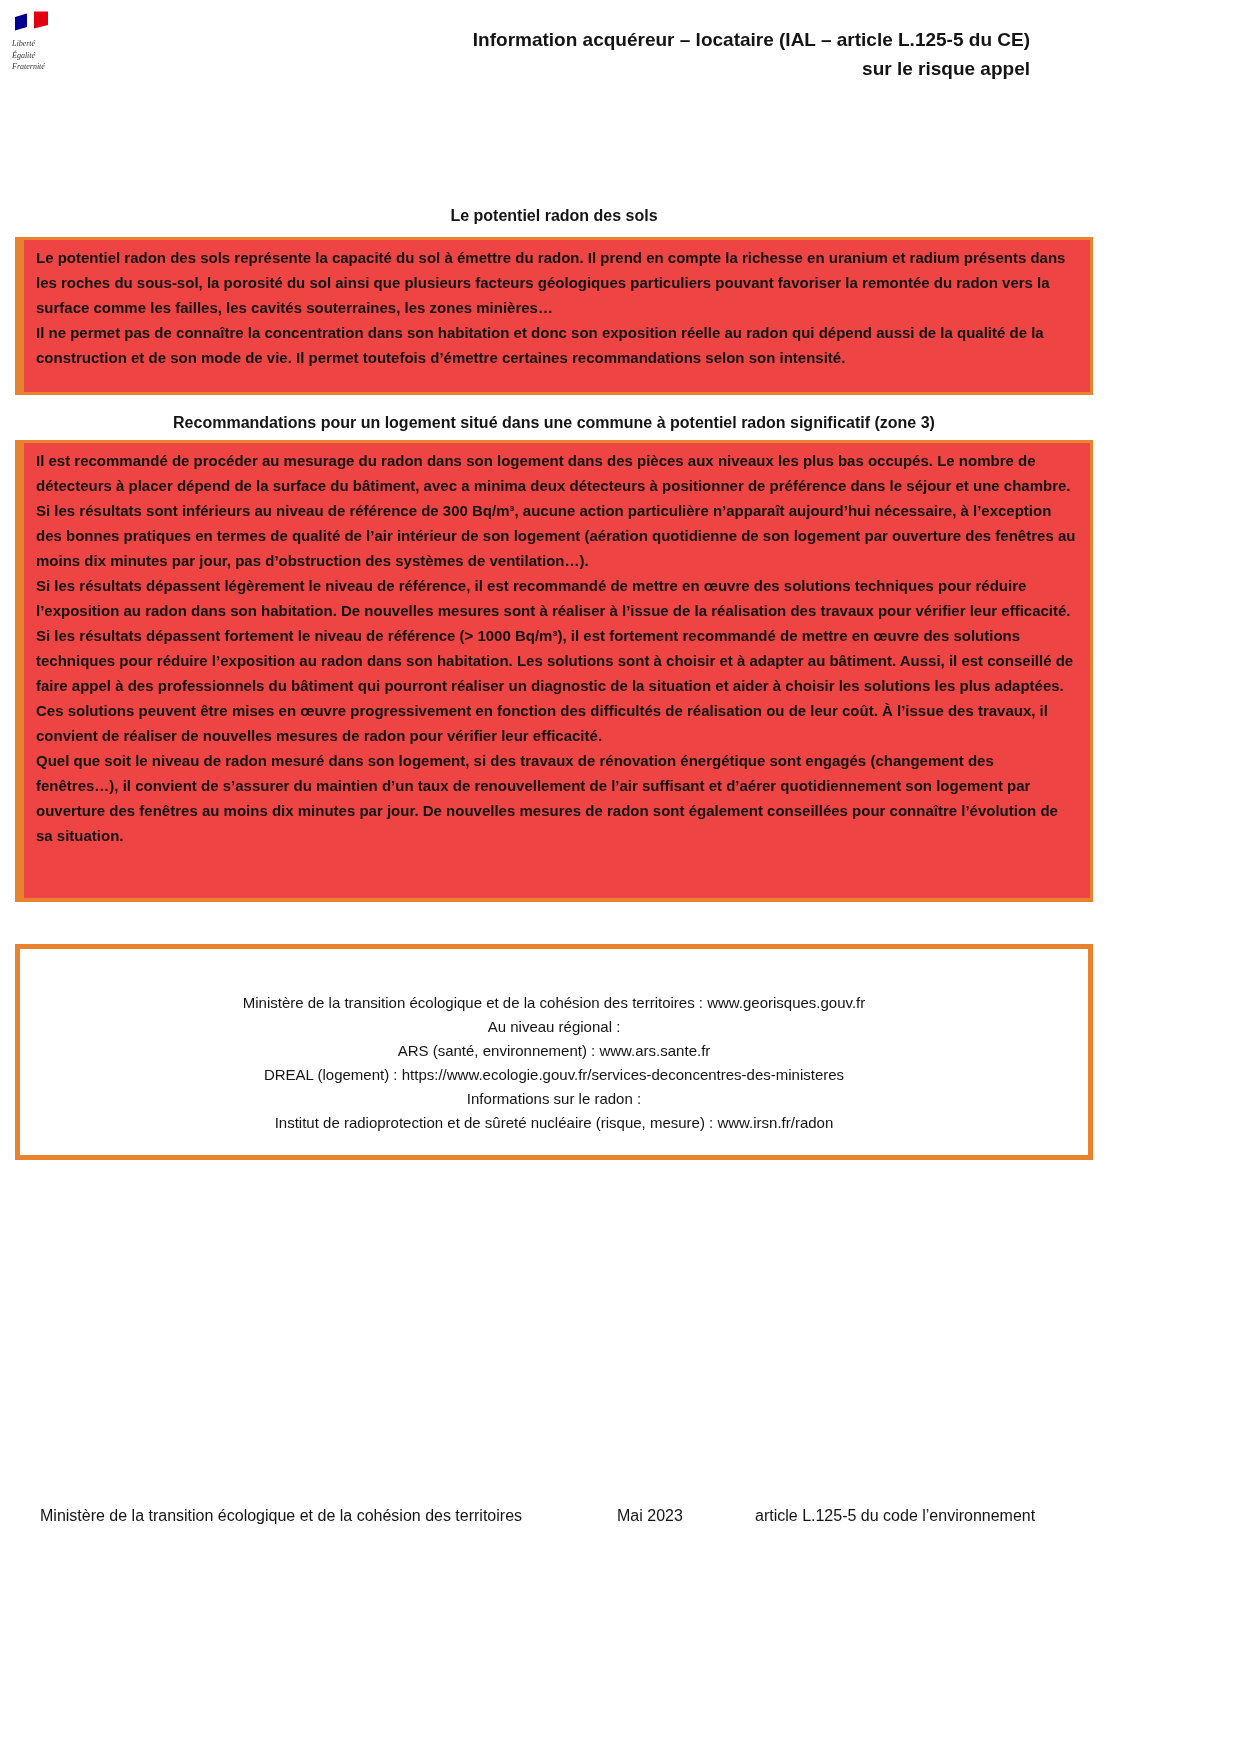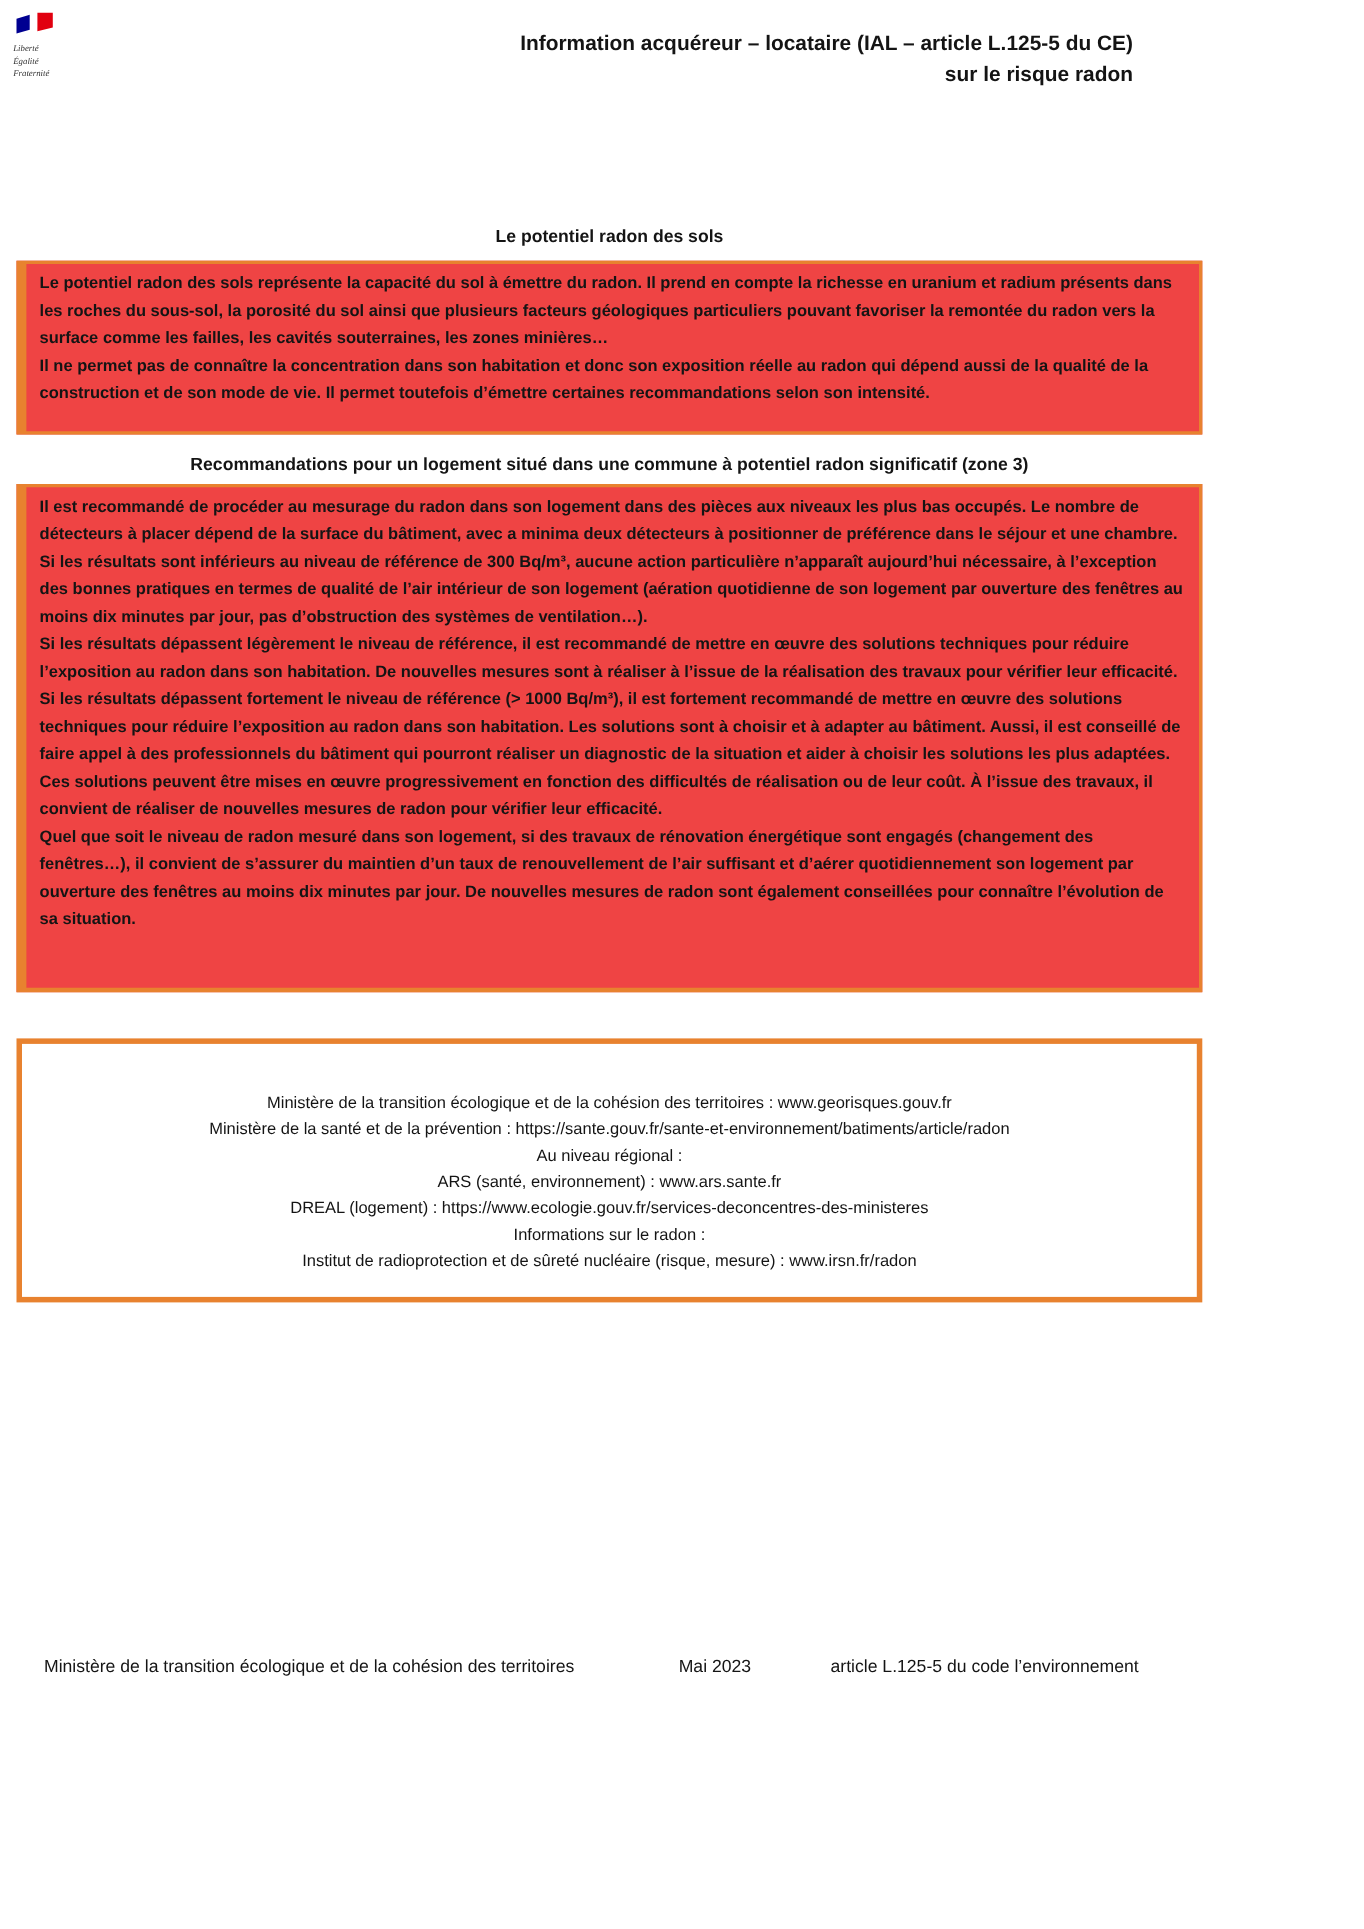--- a/index.html
+++ b/index.html
@@ -71,21 +71,21 @@
     <path d="M3 7 L15 3.5 L15 17 L3 20.5 Z" fill="#000091"></path>
     <path d="M22 1.5 L36 1.5 L36 15 L22 18.5 Z" fill="#E1000F"></path>
   </svg>
   <div class="gov-motto">Liberté
 Égalité
 Fraternité</div>
 </div>
 
 <div class="page-title">
   <div>Information acquéreur – locataire (IAL – article L.125-5 du CE)</div>
-  <div>sur le risque radon</div>
+  <div>sur le risque appel</div>
 </div>
 
 <div class="sec-heading" id="heading-potentiel">Le potentiel radon des sols</div>
 
 <div class="info-box" id="box-potentiel">
   <p>Le potentiel radon des sols représente la capacité du sol à émettre du radon. Il prend en compte la richesse en uranium et radium présents dans les roches du sous-sol, la porosité du sol ainsi que plusieurs facteurs géologiques particuliers pouvant favoriser la remontée du radon vers la surface comme les failles, les cavités souterraines, les zones minières…</p>
   <p>Il ne permet pas de connaître la concentration dans son habitation et donc son exposition réelle au radon qui dépend aussi de la qualité de la construction et de son mode de vie. Il permet toutefois d’émettre certaines recommandations selon son intensité.</p>
 </div>
 
 <div class="sec-heading" id="heading-reco">Recommandations pour un logement situé dans une commune à potentiel radon significatif (zone 3)</div>
@@ -95,21 +95,20 @@
   <p>Si les résultats sont inférieurs au niveau de référence de 300 Bq/m³, aucune action particulière n’apparaît aujourd’hui nécessaire, à l’exception des bonnes pratiques en termes de qualité de l’air intérieur de son logement (aération quotidienne de son logement par ouverture des fenêtres au moins dix minutes par jour, pas d’obstruction des systèmes de ventilation…).</p>
   <p>Si les résultats dépassent légèrement le niveau de référence, il est recommandé de mettre en œuvre des solutions techniques pour réduire l’exposition au radon dans son habitation. De nouvelles mesures sont à réaliser à l’issue de la réalisation des travaux pour vérifier leur efficacité.</p>
   <p>Si les résultats dépassent fortement le niveau de référence (&gt; 1000 Bq/m³), il est fortement recommandé de mettre en œuvre des solutions techniques pour réduire l’exposition au radon dans son habitation. Les solutions sont à choisir et à adapter au bâtiment. Aussi, il est conseillé de faire appel à des professionnels du bâtiment qui pourront réaliser un diagnostic de la situation et aider à choisir les solutions les plus adaptées. Ces solutions peuvent être mises en œuvre progressivement en fonction des difficultés de réalisation ou de leur coût. À l’issue des travaux, il convient de réaliser de nouvelles mesures de radon pour vérifier leur efficacité.</p>
   <p>Quel que soit le niveau de radon mesuré dans son logement, si des travaux de rénovation énergétique sont engagés (changement des fenêtres…), il convient de s’assurer du maintien d’un taux de renouvellement de l’air suffisant et d’aérer quotidiennement son logement par ouverture des fenêtres au moins dix minutes par jour. De nouvelles mesures de radon sont également conseillées pour connaître l’évolution de sa situation.</p>
 </div>
 
 <div class="sec-heading" id="heading-contacts">Pour en savoir plus – contacts utiles</div>
 
 <div class="contacts-box">
   <p>Ministère de la transition écologique et de la cohésion des territoires : www.georisques.gouv.fr</p>
-  <p>Ministère de la santé et de la prévention : https://sante.gouv.fr/sante-et-environnement/batiments/article/radon</p>
   <p>Au niveau régional :</p>
   <p>ARS (santé, environnement) : www.ars.sante.fr</p>
   <p>DREAL (logement) : https://www.ecologie.gouv.fr/services-deconcentres-des-ministeres</p>
   <p>Informations sur le radon :</p>
   <p>Institut de radioprotection et de sûreté nucléaire (risque, mesure) : www.irsn.fr/radon</p>
 </div>
 
 <div class="page-footer">
   <span class="footer-left">Ministère de la transition écologique et de la cohésion des territoires</span>
   <span class="footer-center">Mai 2023</span>

